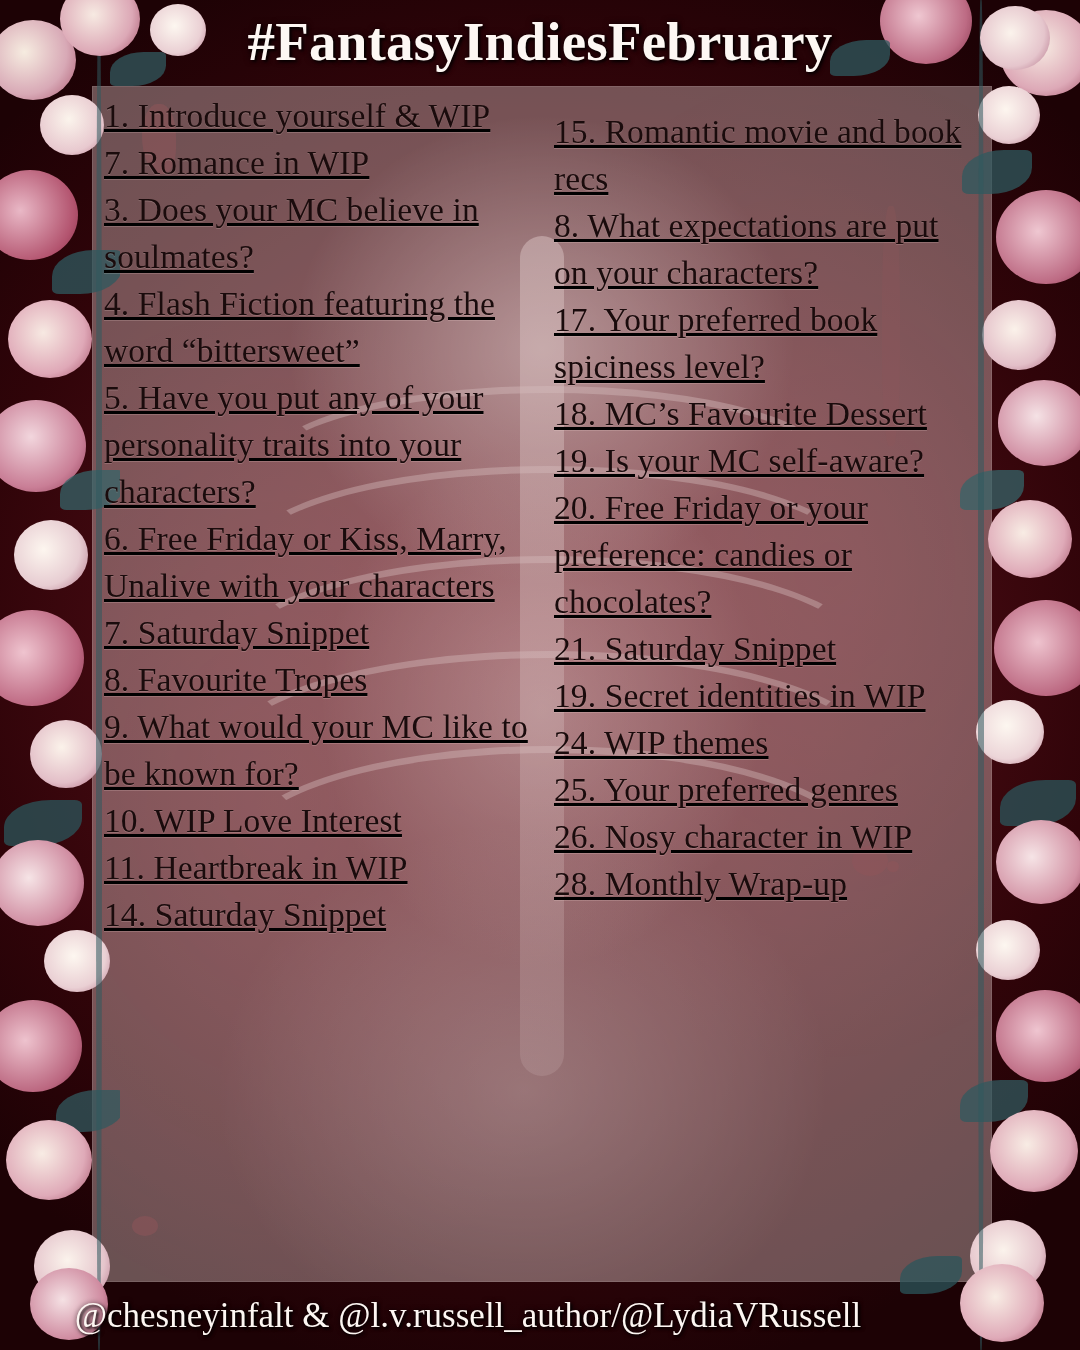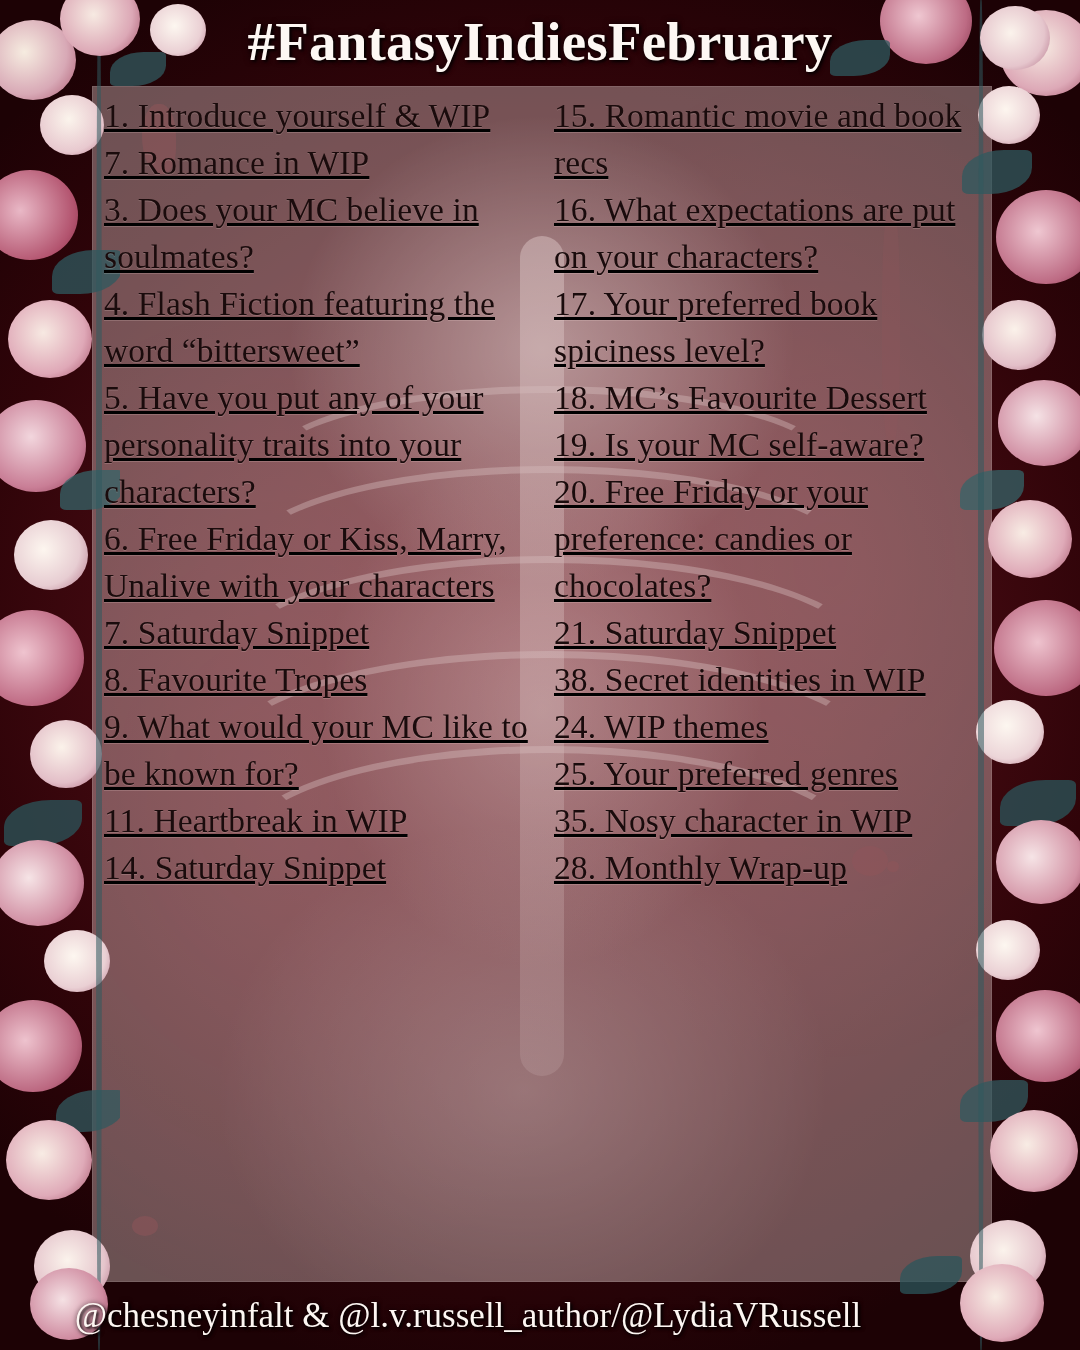--- a/index.html
+++ b/index.html
@@ -121,21 +121,21 @@
     display: flex;
     z-index: 5;
     text-decoration: underline;
   }
   .col {
     width: 50%;
     box-sizing: border-box;
     padding: 0 6px 0 6px;
   }
   .col-left  { padding-left: 8px; padding-right: 12px; }
-  .col-right { padding-left: 12px; padding-right: 8px; }
+  .col-right { padding-left: 12px; padding-right: 8px; margin-top: 16px; }
 
   .prompt {
     font-family: "Liberation Serif", serif;
     font-size: 33.5px;
     line-height: 47px;
     color: #1a0b0c;
     text-shadow: 0 1px 0 rgba(255,235,230,.18);
     letter-spacing: .1px;
   }
 
@@ -255,35 +255,36 @@
     <div class="col col-left">
       <div class="prompt">1. Introduce yourself &amp; WIP</div>
       <div class="prompt">7. Romance in WIP</div>
       <div class="prompt">3. Does your MC believe in soulmates?</div>
       <div class="prompt">4. Flash Fiction featuring the word “bittersweet”</div>
       <div class="prompt">5. Have you put any of your personality traits into your characters?</div>
       <div class="prompt">6. Free Friday or Kiss, Marry, Unalive with your characters</div>
       <div class="prompt">7. Saturday Snippet</div>
       <div class="prompt">8. Favourite Tropes</div>
       <div class="prompt">9. What would your MC like to be known for?</div>
+      <div class="prompt">10. WIP Love Interest</div>
       <div class="prompt">11. Heartbreak in WIP</div>
       <div class="prompt">14. Saturday Snippet</div>
     </div>
     <div class="col col-right">
       <div class="prompt">15. Romantic movie and book recs</div>
-      <div class="prompt">16. What expectations are put on your characters?</div>
+      <div class="prompt">8. What expectations are put on your characters?</div>
       <div class="prompt">17. Your preferred book spiciness level?</div>
       <div class="prompt">18. MC’s Favourite Dessert</div>
       <div class="prompt">19. Is your MC self-aware?</div>
       <div class="prompt">20. Free Friday or your preference: candies or chocolates?</div>
       <div class="prompt">21. Saturday Snippet</div>
-      <div class="prompt">38. Secret identities in WIP</div>
+      <div class="prompt">19. Secret identities in WIP</div>
       <div class="prompt">24. WIP themes</div>
       <div class="prompt">25. Your preferred genres</div>
-      <div class="prompt">35. Nosy character in WIP</div>
+      <div class="prompt">26. Nosy character in WIP</div>
       <div class="prompt">28. Monthly Wrap-up</div>
     </div>
   </div>
 
   <div class="footer">
     <div class="footer-handles">@chesneyinfalt &amp; @l.v.russell_author/@LydiaVRussell</div>
   </div>
 
 </div>
 

